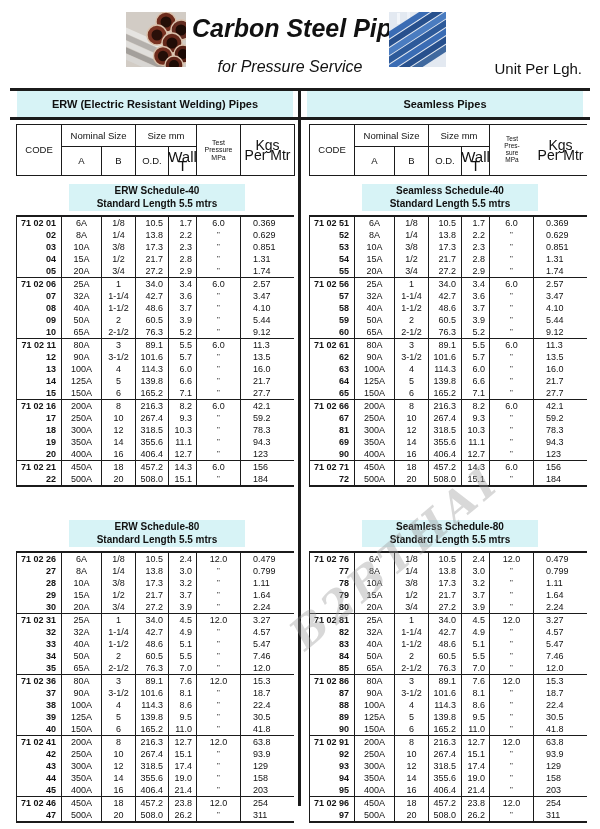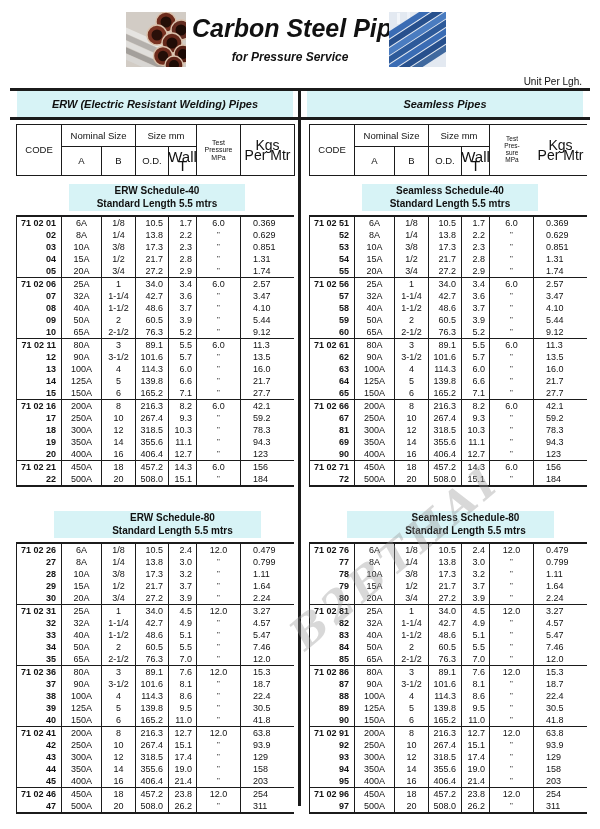--- a/index.html
+++ b/index.html
@@ -12,30 +12,30 @@
     position:relative;width:600px;height:829px;background:#ffffff;
     font-family:"Liberation Sans",sans-serif;color:#111;overflow:hidden;
     margin:0 auto;
   }
   
   .photo{position:absolute;top:12px;}
   .photo-left{left:126px;}
   .photo-right{left:389px;}
   .title-wrap{position:absolute;left:192px;top:14px;width:196px;text-align:center;}
   .masthead-title{font-style:italic;font-weight:bold;font-size:25px;line-height:28px;white-space:nowrap;}
-  .masthead-sub{font-style:italic;font-weight:bold;font-size:12px;line-height:19px;margin-top:6px;}
-  .unit-note{position:absolute;top:76px;right:18px;font-size:10px;margin-left:13px;}
+  .masthead-sub{font-style:italic;font-weight:normal;font-size:16px;line-height:19px;margin-top:15px;}
+  .unit-note{position:absolute;top:60px;right:18px;font-size:15px;margin-left:13px;}
   
   .band{
     position:absolute;top:88px;left:10px;width:580px;height:26px;
     border-top:3px solid var(--line);border-bottom:3px solid var(--line);
     display:flex;z-index:2;
   }
   .band-half{flex:1;display:flex;align-items:center;justify-content:center;
-    background:var(--band);margin:0 7px;font-weight:bold;font-size:11px;font-style:italic;}
+    background:var(--band);margin:0 7px;font-weight:bold;font-size:11px;}
   .divider{position:absolute;top:88px;left:298px;width:3px;height:718px;background:var(--line);z-index:1;}
   
   .half{position:absolute;top:124px;width:282px;}
   .half-0{left:16px;}
   .half-1{left:309px;}
   
   .hgrid{
     display:grid;grid-template-columns:45px 40px 34px 33px 28px 44px 53px;
     grid-template-rows:22px 28px;
     border-top:1.5px solid var(--line);border-bottom:1.5px solid var(--line);
@@ -47,21 +47,21 @@
       font-size:9.5px;line-height:10px;text-align:center;}
   .br{border-right:1px solid var(--line);}
   .bb{border-bottom:1px solid var(--line);}
   .test-h{font-size:7px;line-height:7.5px;}
   .test-h.four{font-size:6.5px;line-height:6.8px;}
   .kgs-h{font-size:14px;line-height:10px;}
   .wall-h{font-size:15px;line-height:9px;}
   
   .banner{width:176px;margin:8px auto 0;background:var(--band);text-align:center;
           font-weight:bold;font-size:10px;line-height:12.5px;padding:1px 0;}
-  .banner.b2{margin-top:24px;padding-left:31px;}
+  .banner.b2{margin-top:33px;}
   
   .block{
     margin-top:4px;width:fit-content;
     border-top:2px solid var(--line);border-bottom:2px solid var(--line);
     border-left:1px solid var(--line);
   }
   .group{border-bottom:1.5px solid var(--line);}
   .group:last-child{border-bottom:none;}
   .trow{display:grid;grid-template-columns:45px 40px 34px 33px 28px 44px 53px;
         height:12px;font-size:9px;line-height:12px;}

